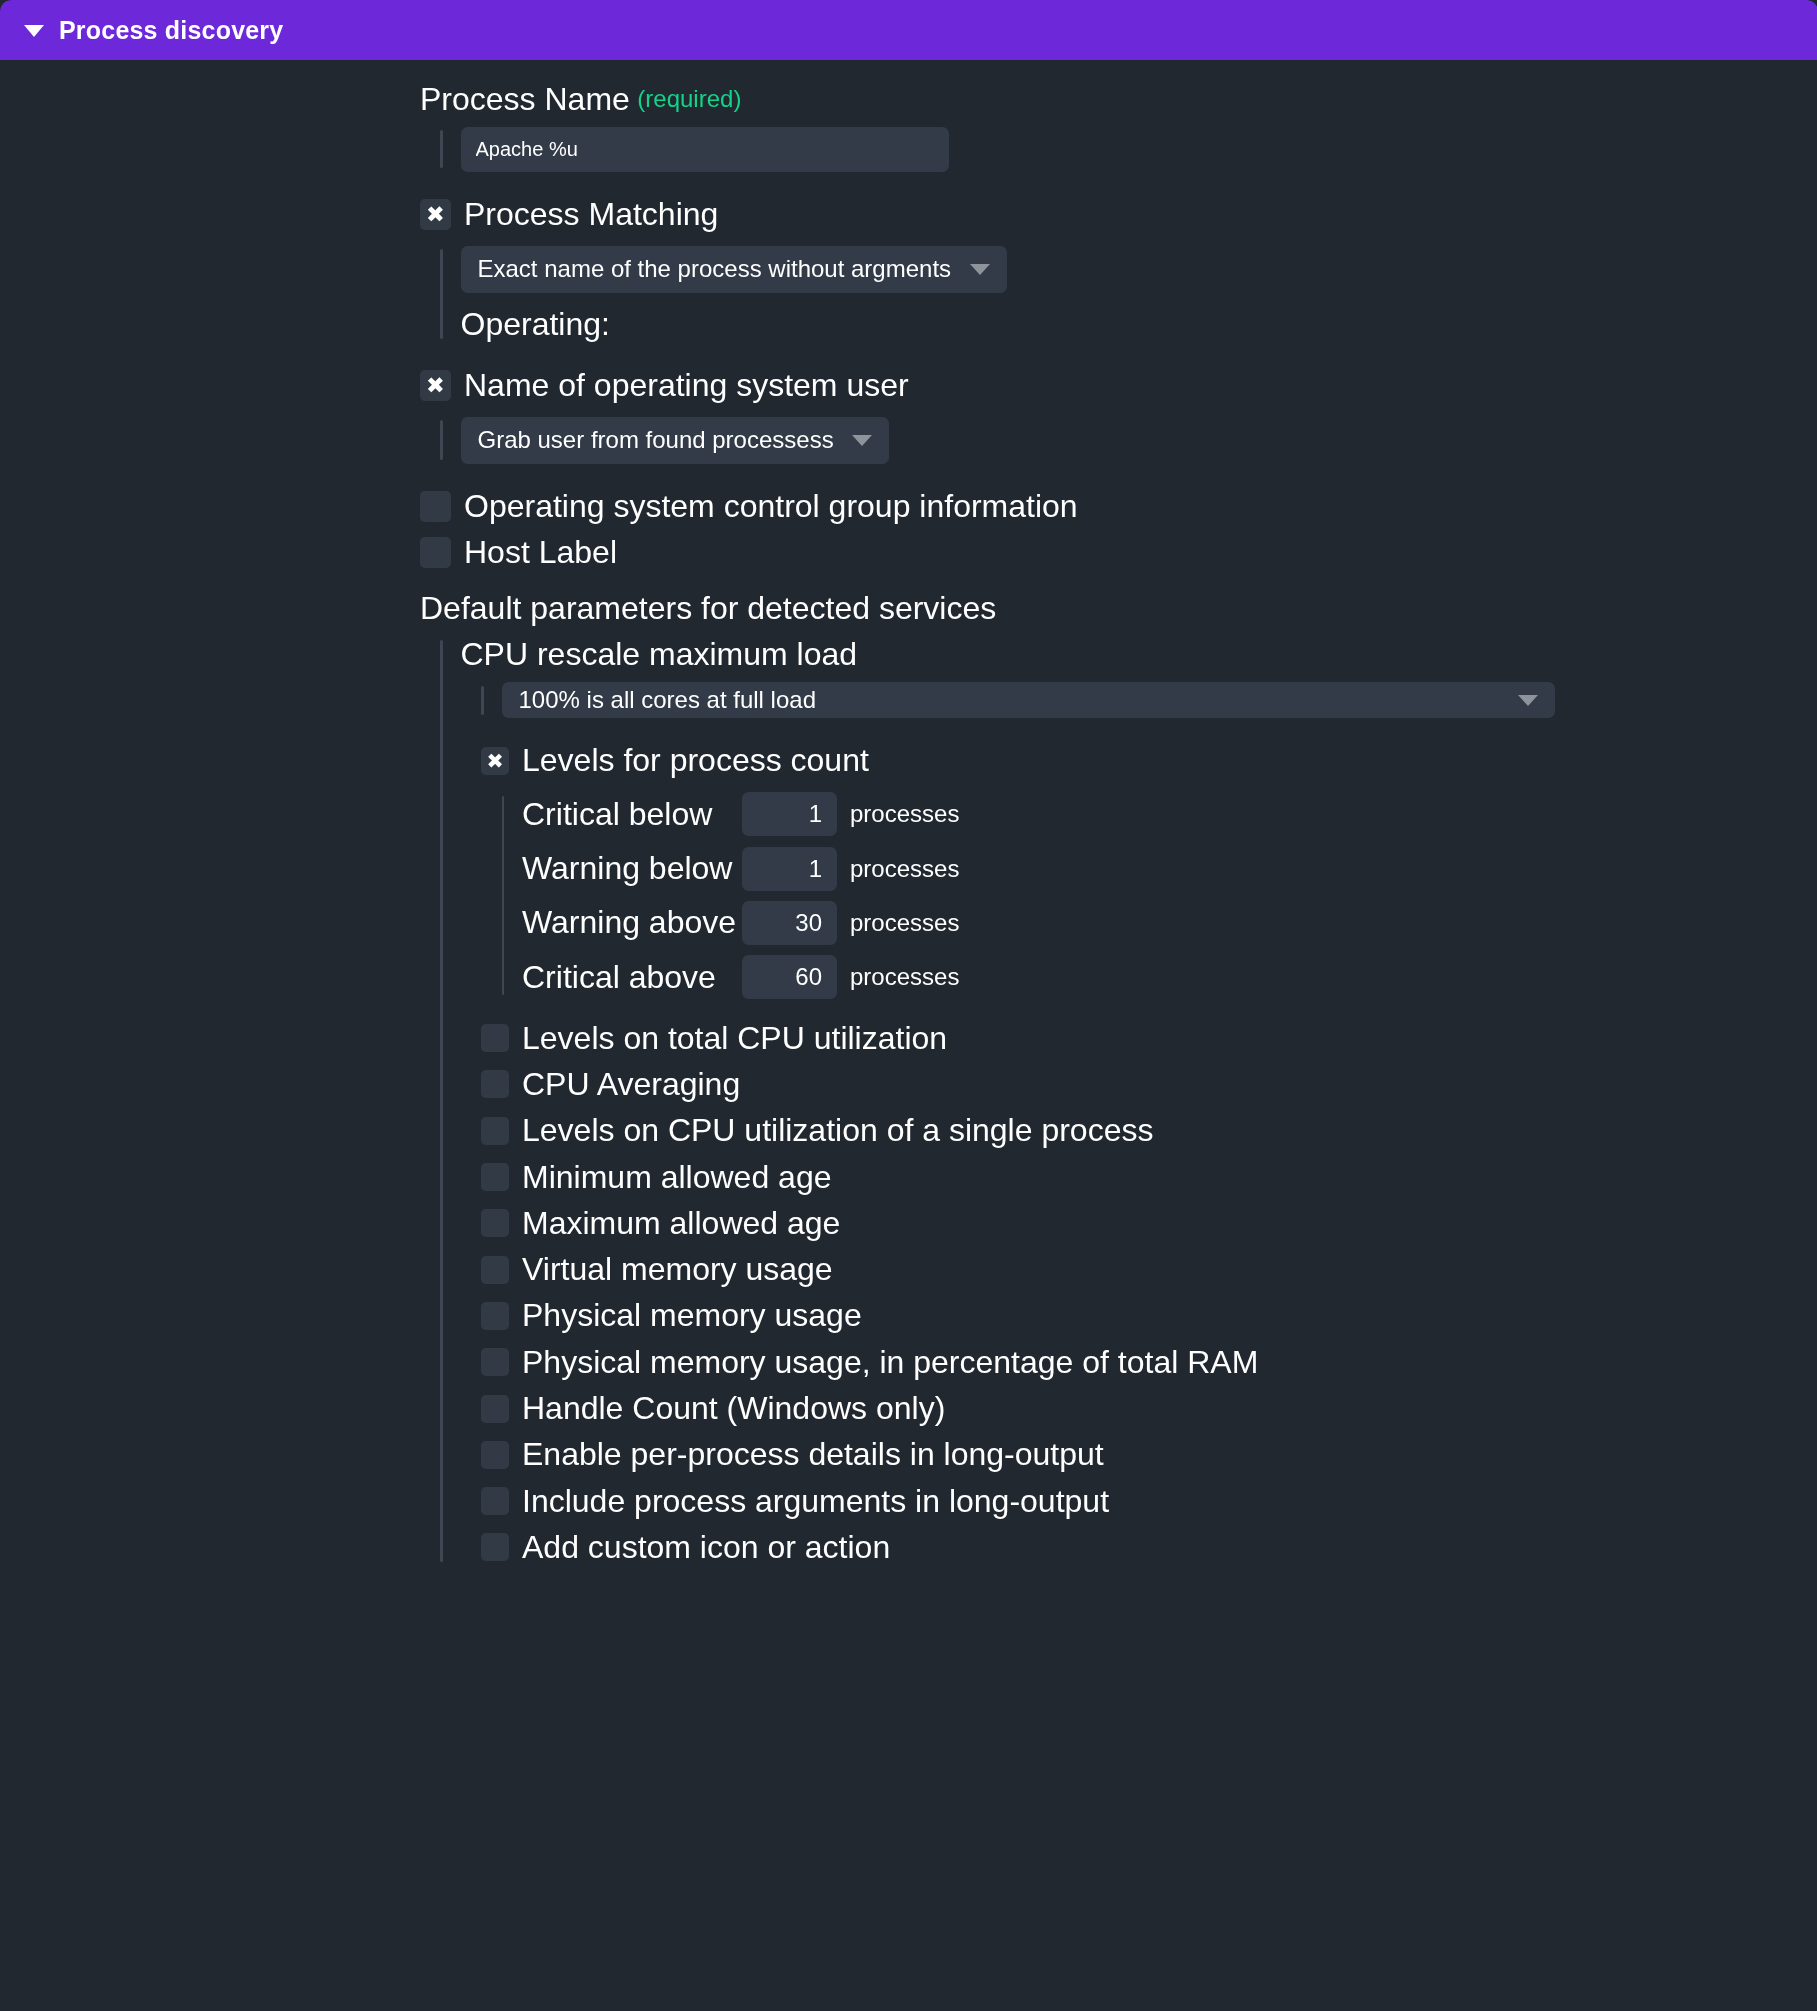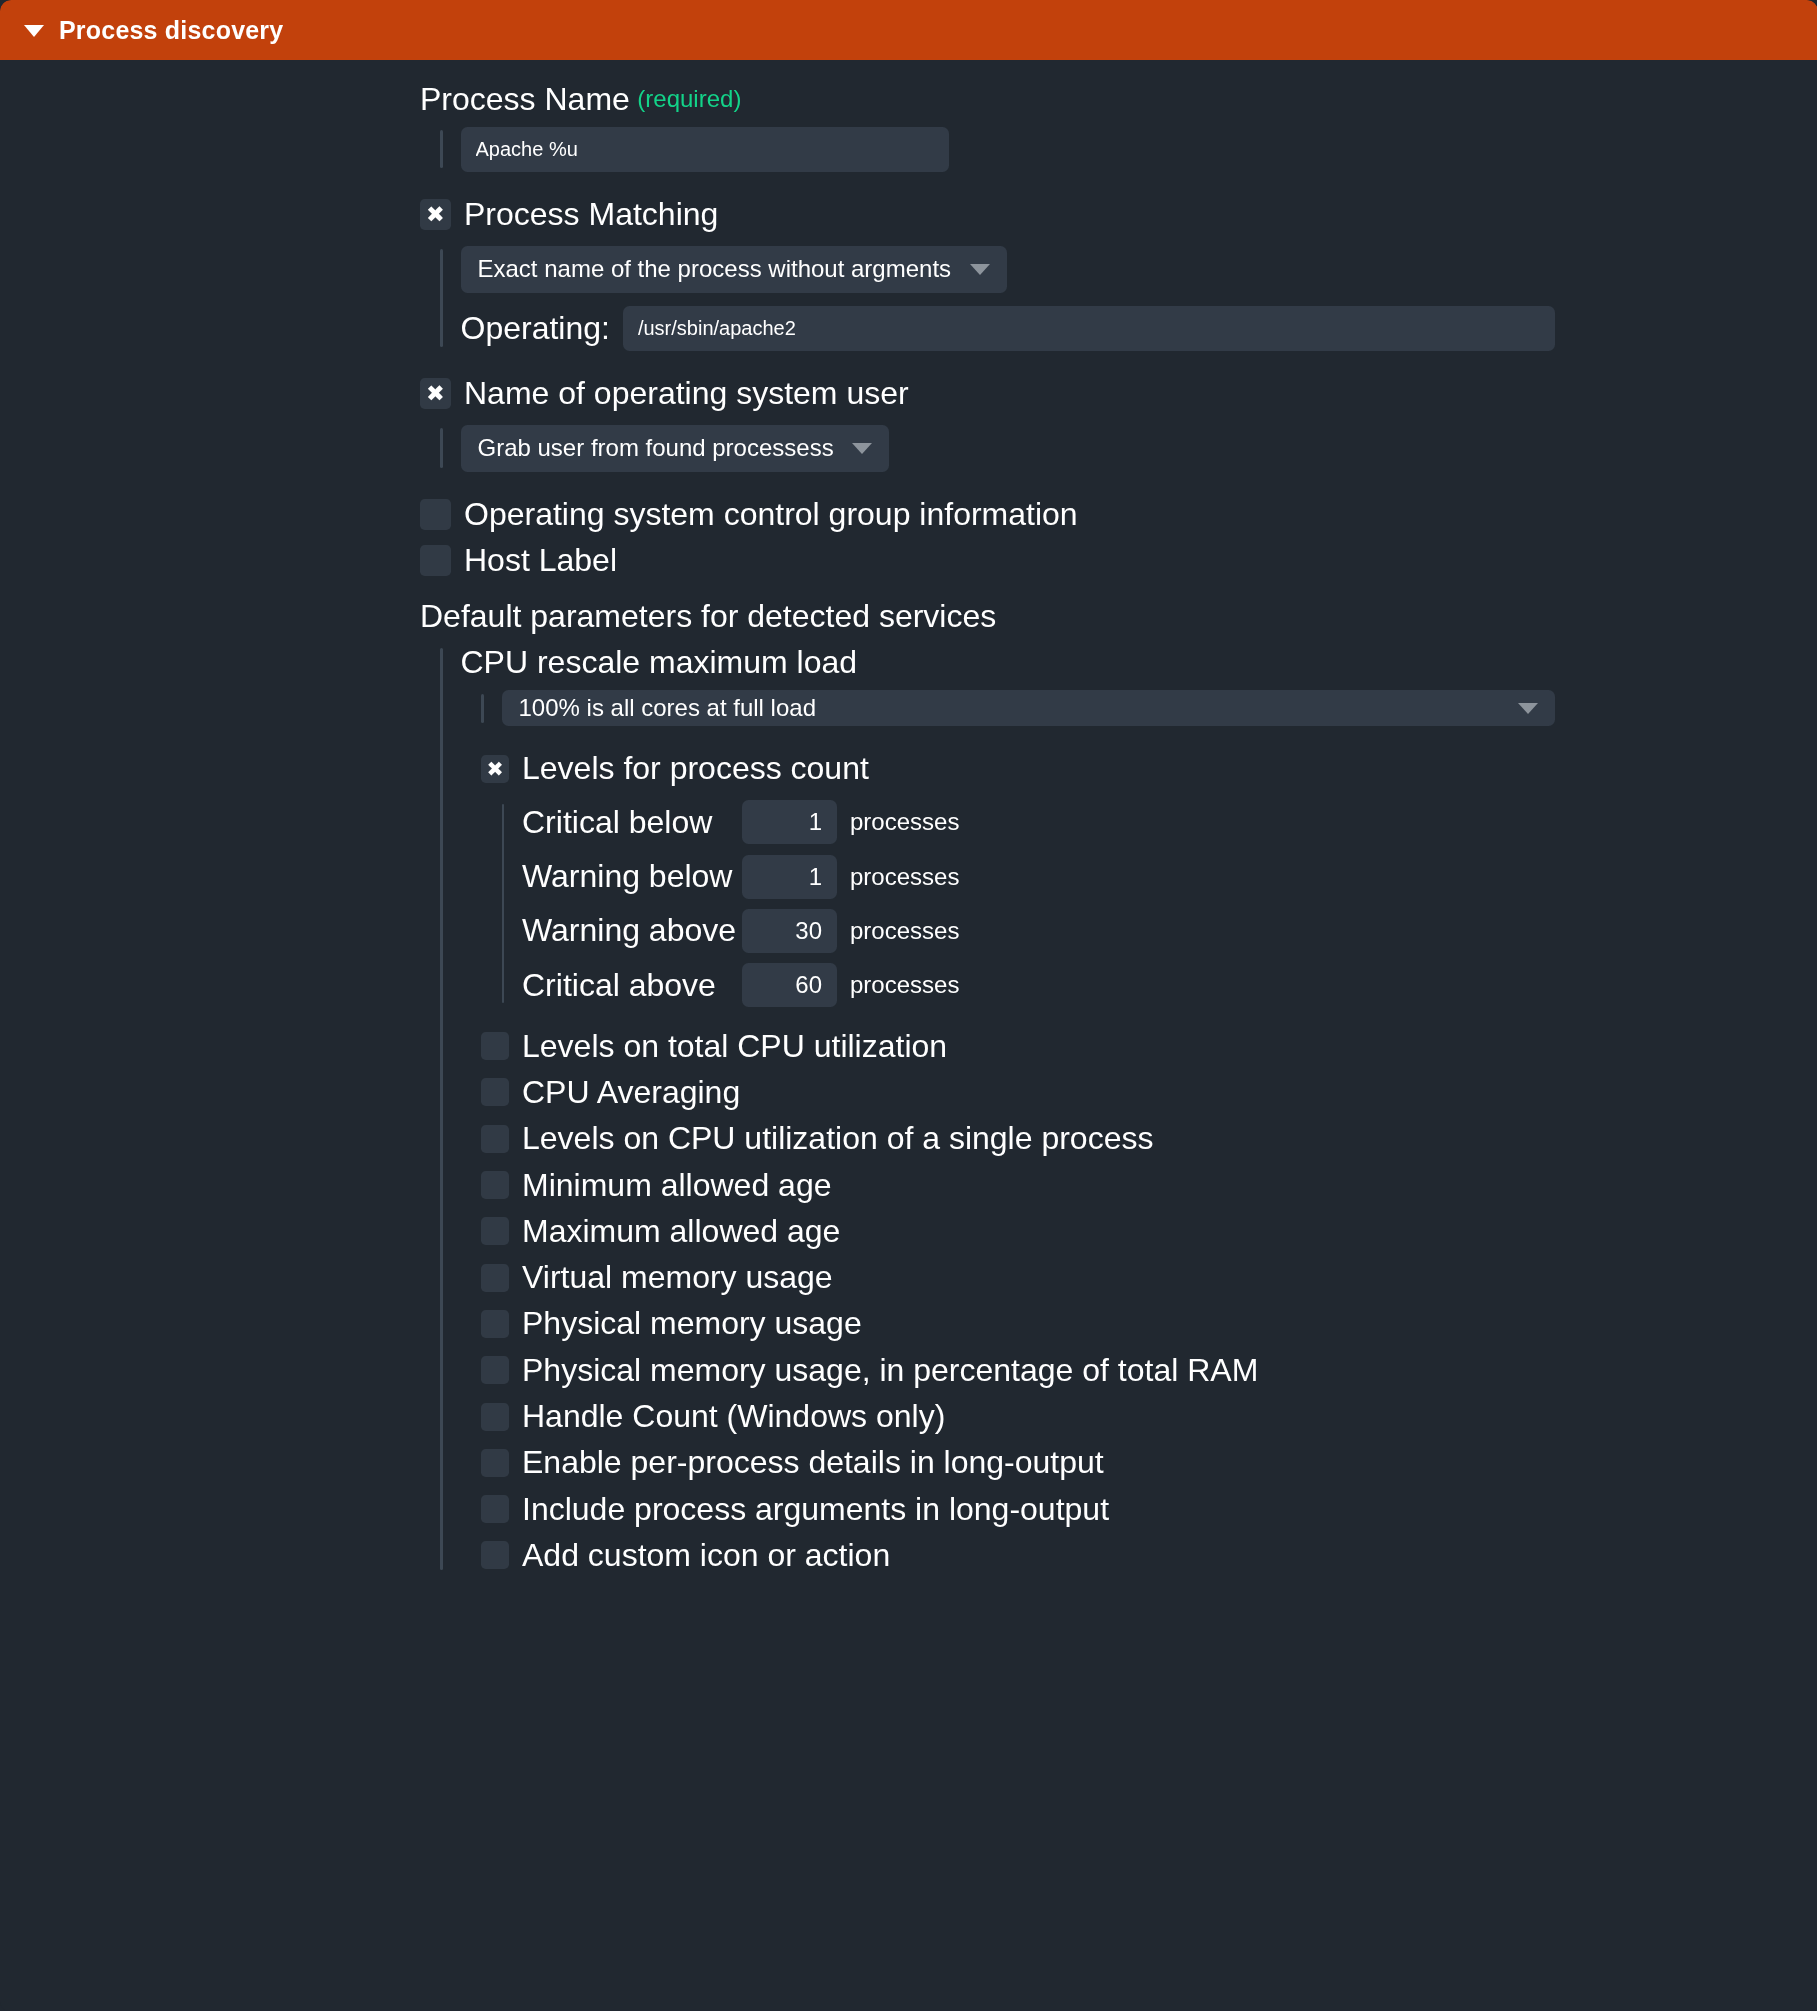--- a/index.html
+++ b/index.html
@@ -16,21 +16,21 @@
     width: 1818px;
     height: 2012px;
     background: #212830;
     border-radius: 11.2px;
     overflow: hidden;
   }
 
   
   .panel-header {
     height: 60px;
-    background: #c2410c;
+    background: #6d28d9;
     display: flex;
     align-items: center;
     padding-left: 24px;
     border-radius: 11.2px 11.2px 0 0;
   }
   .disclosure-tri {
     width: 0; height: 0;
     border-left: 10.3px solid transparent;
     border-right: 10.3px solid transparent;
     border-top: 12px solid #ffffff;
@@ -206,21 +206,20 @@
     <div class="gap-14"></div>
     <div class="rail" style="margin-left:440px;">
       <div class="dropdown">
         <span class="dd-text">Exact name of the process without argments</span>
         <span class="dd-arrow"></span>
       </div>
       <div class="gap-14"></div>
       <div class="row">
         <span class="label-text">Operating:</span>
         <span style="width:13px"></span>
-        <input class="textfield" style="width: 932px;" value="/usr/sbin/apache2">
       </div>
     </div>
 
     <div class="gap-26"></div>
 
     <div class="row blk" style="margin-left:420px;">
       <div class="cb">
           <span class="x">✖</span>
         </div>
       <span class="label-text">Name of operating system user</span>

